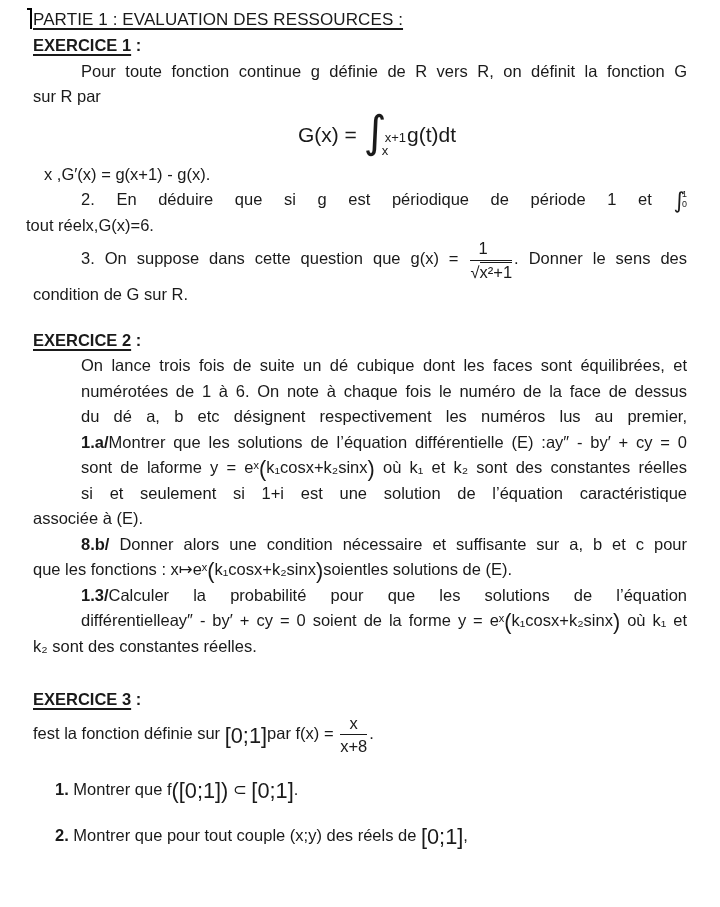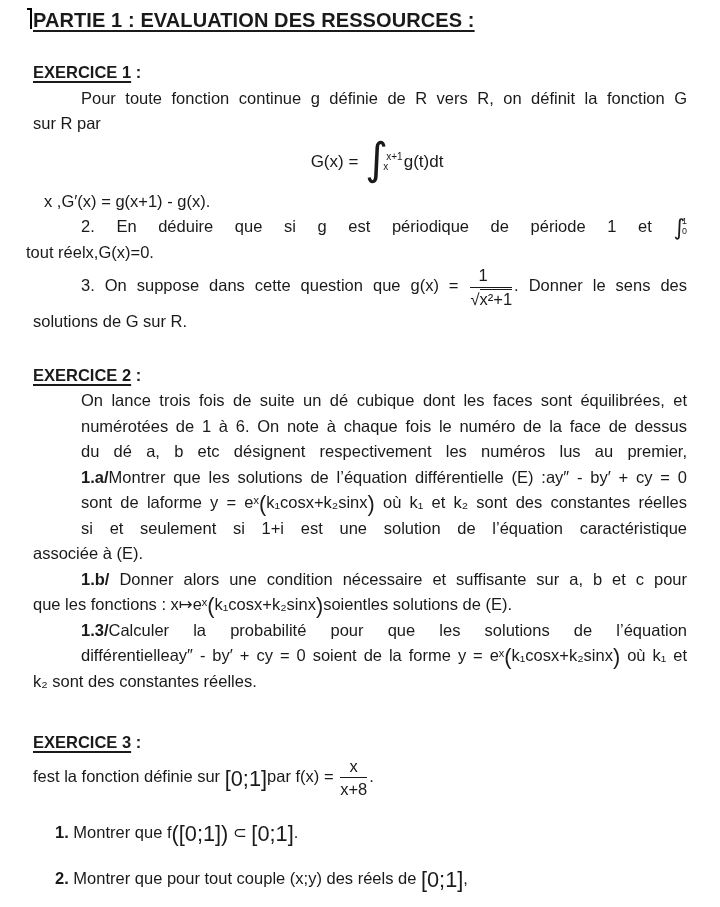--- a/index.html
+++ b/index.html
@@ -3,37 +3,37 @@
 <meta charset="utf-8">
 <style>
   html,body{margin:0;padding:0;}
   body{
     width:720px;height:907px;overflow:hidden;background:#ffffff;
     font-family:"Liberation Sans","DejaVu Sans",sans-serif;
     color:#1a1a1a;
   }
   .doc{position:relative;padding:7px 33px 0 33px;font-size:16.5px;line-height:25.5px;}
   .u{text-decoration:underline;text-decoration-thickness:1.5px;text-underline-offset:3px;}
-  .title{font-size:20px;font-weight:700;line-height:26px;letter-spacing:0.1px;}
+  .title{font-size:17px;font-weight:400;line-height:26px;letter-spacing:0.1px;}
   .caret{position:absolute;left:30px;top:8px;width:2px;height:21px;background:#000;}
   .caret::before{content:"";position:absolute;top:0;left:-3px;width:3px;height:2px;background:#000;}
   .sec-h{font-weight:700;}
-  .mt-ex1{margin-top:27px;}
-  .mt-ex2{margin-top:28px;}
-  .mt-ex3{margin-top:36px;}
+  .mt-ex1{}
+  .mt-ex2{margin-top:20px;}
+  .mt-ex3{margin-top:28px;}
   .line{text-align:left;}
   .jline{text-align:justify;text-align-last:justify;margin-left:48px;}
   .bn{font-weight:700;}
   .ind12{padding-left:11px;}
   .out7{margin-left:-7px;}
   
   .formula-line{display:flex;align-items:center;justify-content:center;height:46px;margin:2px 0 4px;padding-left:34px;}
-  .flhs,.frhs{font-size:17px;}
+  .flhs,.frhs{font-size:21px;}
   .int-sign{font-size:44px;line-height:0.85;margin:0 0 5px 7px;font-family:"DejaVu Sans",sans-serif;}
-  .int-bounds{display:flex;flex-direction:column;justify-content:center;height:44px;font-size:10px;line-height:1;margin:0 3px 0 -4px;}
+  .int-bounds{display:flex;flex-direction:column;justify-content:flex-end;height:44px;font-size:13px;line-height:1;margin:0 3px 0 -4px;}
   .int-bounds .up{transform:translateX(2px);}
   .int-bounds .lo{transform:translateX(-1px);}
   
   .sint{display:inline-flex;align-items:center;vertical-align:-0.18em;}
   .sint .s{font-size:1.35em;line-height:0.9;font-family:"DejaVu Sans",sans-serif;}
   .sint .sb{display:inline-flex;flex-direction:column;font-size:0.54em;line-height:1.1;margin-left:-3px;}
   
   .frac{display:inline-block;vertical-align:middle;text-align:center;line-height:1.25;margin:0 2px;}
   .frac .num{display:block;border-bottom:1.8px solid currentColor;padding:0 8px 1px;}
   .frac .den{display:block;padding-top:1px;}
@@ -72,45 +72,45 @@
 
   <div class="jline">
     <span>2.</span><span> En déduire que si g est périodique de période 1 et </span><span class="sint">
         <span class="s">∫</span>
         <span class="sb">
           <span>1</span>
           <span>0</span>
         </span>
       </span>
   </div>
-  <div class="line out7"><span>tout réelx,G(x)=0.</span></div>
+  <div class="line out7"><span>tout réelx,G(x)=6.</span></div>
 
   <div class="jline">
     <span>3.</span><span> On suppose dans cette question que g(x) = </span><span class="frac"><span class="num">1</span><span class="den"><span>√</span><span class="rad">x²+1</span></span></span><span>. Donner le sens des</span>
   </div>
-  <div class="line"><span>solutions de G sur R.</span></div>
+  <div class="line"><span>condition de G sur R.</span></div>
 
   <div class="sec-h mt-ex2">
     <span class="u">EXERCICE 2</span><span> :</span>
   </div>
   <div class="jline"><span>On lance trois fois de suite un dé cubique dont les faces sont équilibrées, et</span></div>
   <div class="jline"><span>numérotées de 1 à 6. On note à chaque fois le numéro de la face de dessus</span></div>
   <div class="jline"><span>du dé a, b etc désignent respectivement les numéros lus au premier,</span></div>
 
   <div class="jline">
     <span class="bn">1.a/</span><span>Montrer que les solutions de l’équation différentielle (E) :ay″ - by′ + cy = 0</span>
   </div>
   <div class="jline">
     <span>sont de laforme y = eˣ</span><span class="bp">(</span><span>k₁cosx+k₂sinx</span><span class="bp">)</span><span> où k₁ et k₂ sont des constantes réelles</span>
   </div>
   <div class="jline"><span>si et seulement si 1+i est une solution de l’équation caractéristique</span></div>
   <div class="line"><span>associée à (E).</span></div>
 
   <div class="jline">
-    <span class="bn">1.b/</span><span> Donner alors une condition nécessaire et suffisante sur a, b et c pour</span>
+    <span class="bn">8.b/</span><span> Donner alors une condition nécessaire et suffisante sur a, b et c pour</span>
   </div>
   <div class="line">
     <span>que les fonctions : x↦eˣ</span><span class="bp">(</span><span>k₁cosx+k₂sinx</span><span class="bp">)</span><span>soientles solutions de (E).</span>
   </div>
 
   <div class="jline">
     <span class="bn">1.3/</span><span>Calculer la probabilité pour que les solutions de l’équation</span>
   </div>
   <div class="jline">
     <span>différentielleay″ - by′ + cy = 0 soient de la forme y = eˣ</span><span class="bp">(</span><span>k₁cosx+k₂sinx</span><span class="bp">)</span><span> où k₁ et</span>

